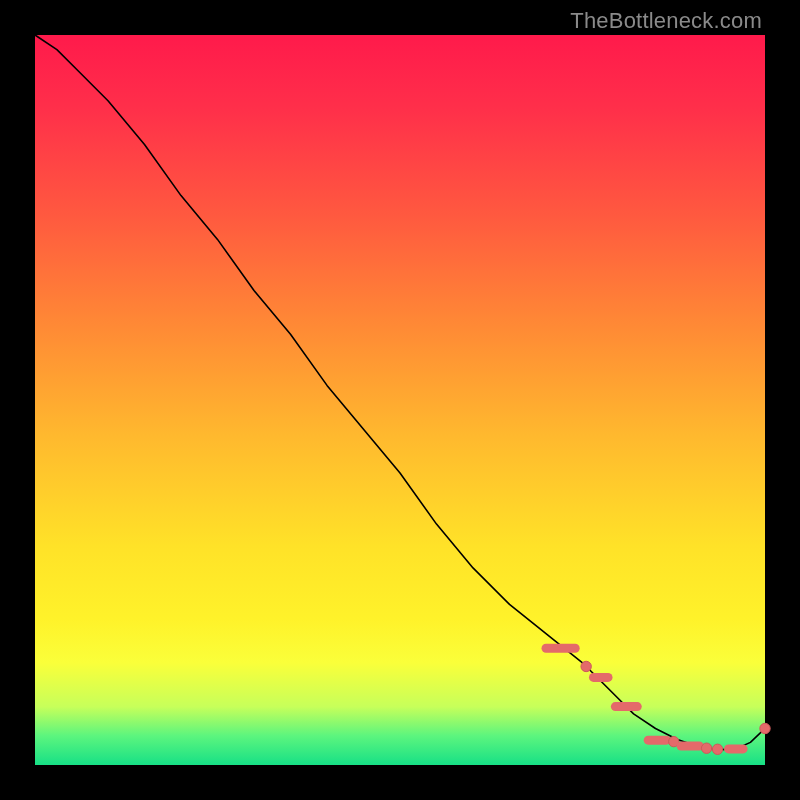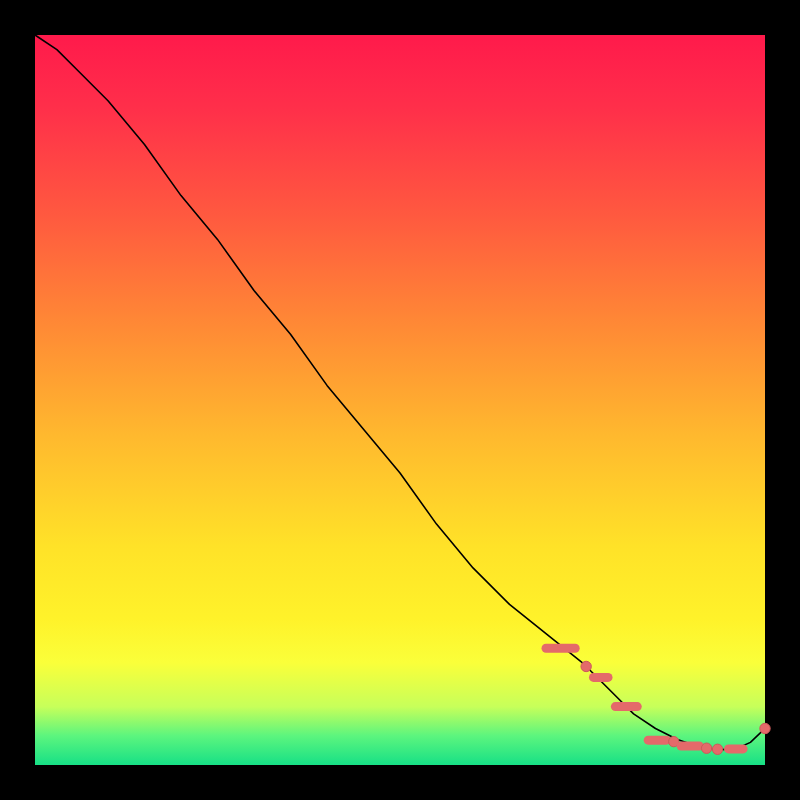--- a/index.html
+++ b/index.html
@@ -71,20 +71,21 @@
   .dash {
     stroke: #e46a6a;
     stroke-width: 9;
     stroke-linecap: round;
   }
 </style>
 </head>
 <body>
 
 <div class="frame">
+  <div class="watermark">TheBottleneck.com</div>
   <div class="plot-area">
     <svg class="plot" viewBox="0 0 730 730">
       <path class="curve" id="curve-path" d="M0.00 0.00 L21.90 14.60 L43.80 36.50 L73.00 65.70 L109.50 109.50 L146.00 160.60 L182.50 204.40 L219.00 255.50 L255.50 299.30 L292.00 350.40 L328.50 394.20 L365.00 438.00 L401.50 489.10 L438.00 532.90 L474.50 569.40 L511.00 598.60 L547.50 627.80 L584.00 664.30 L598.60 678.90 L620.50 693.50 L642.40 704.45 L657.00 709.56 L671.60 713.21 L686.20 714.67 L700.80 713.94 L715.40 707.37 L730.00 693.50"></path>
       <g id="markers-group">
           <line class="dash" x1="511.00" y1="613.20" x2="540.20" y2="613.20"></line>
           <circle class="dot" cx="551.15" cy="631.45" r="5.2"></circle>
           <line class="dash" x1="558.45" y1="642.40" x2="573.05" y2="642.40"></line>
           <line class="dash" x1="580.35" y1="671.60" x2="602.25" y2="671.60"></line>
           <line class="dash" x1="613.20" y1="705.18" x2="631.45" y2="705.18"></line>
           <circle class="dot" cx="638.75" cy="706.64" r="5.2"></circle>

